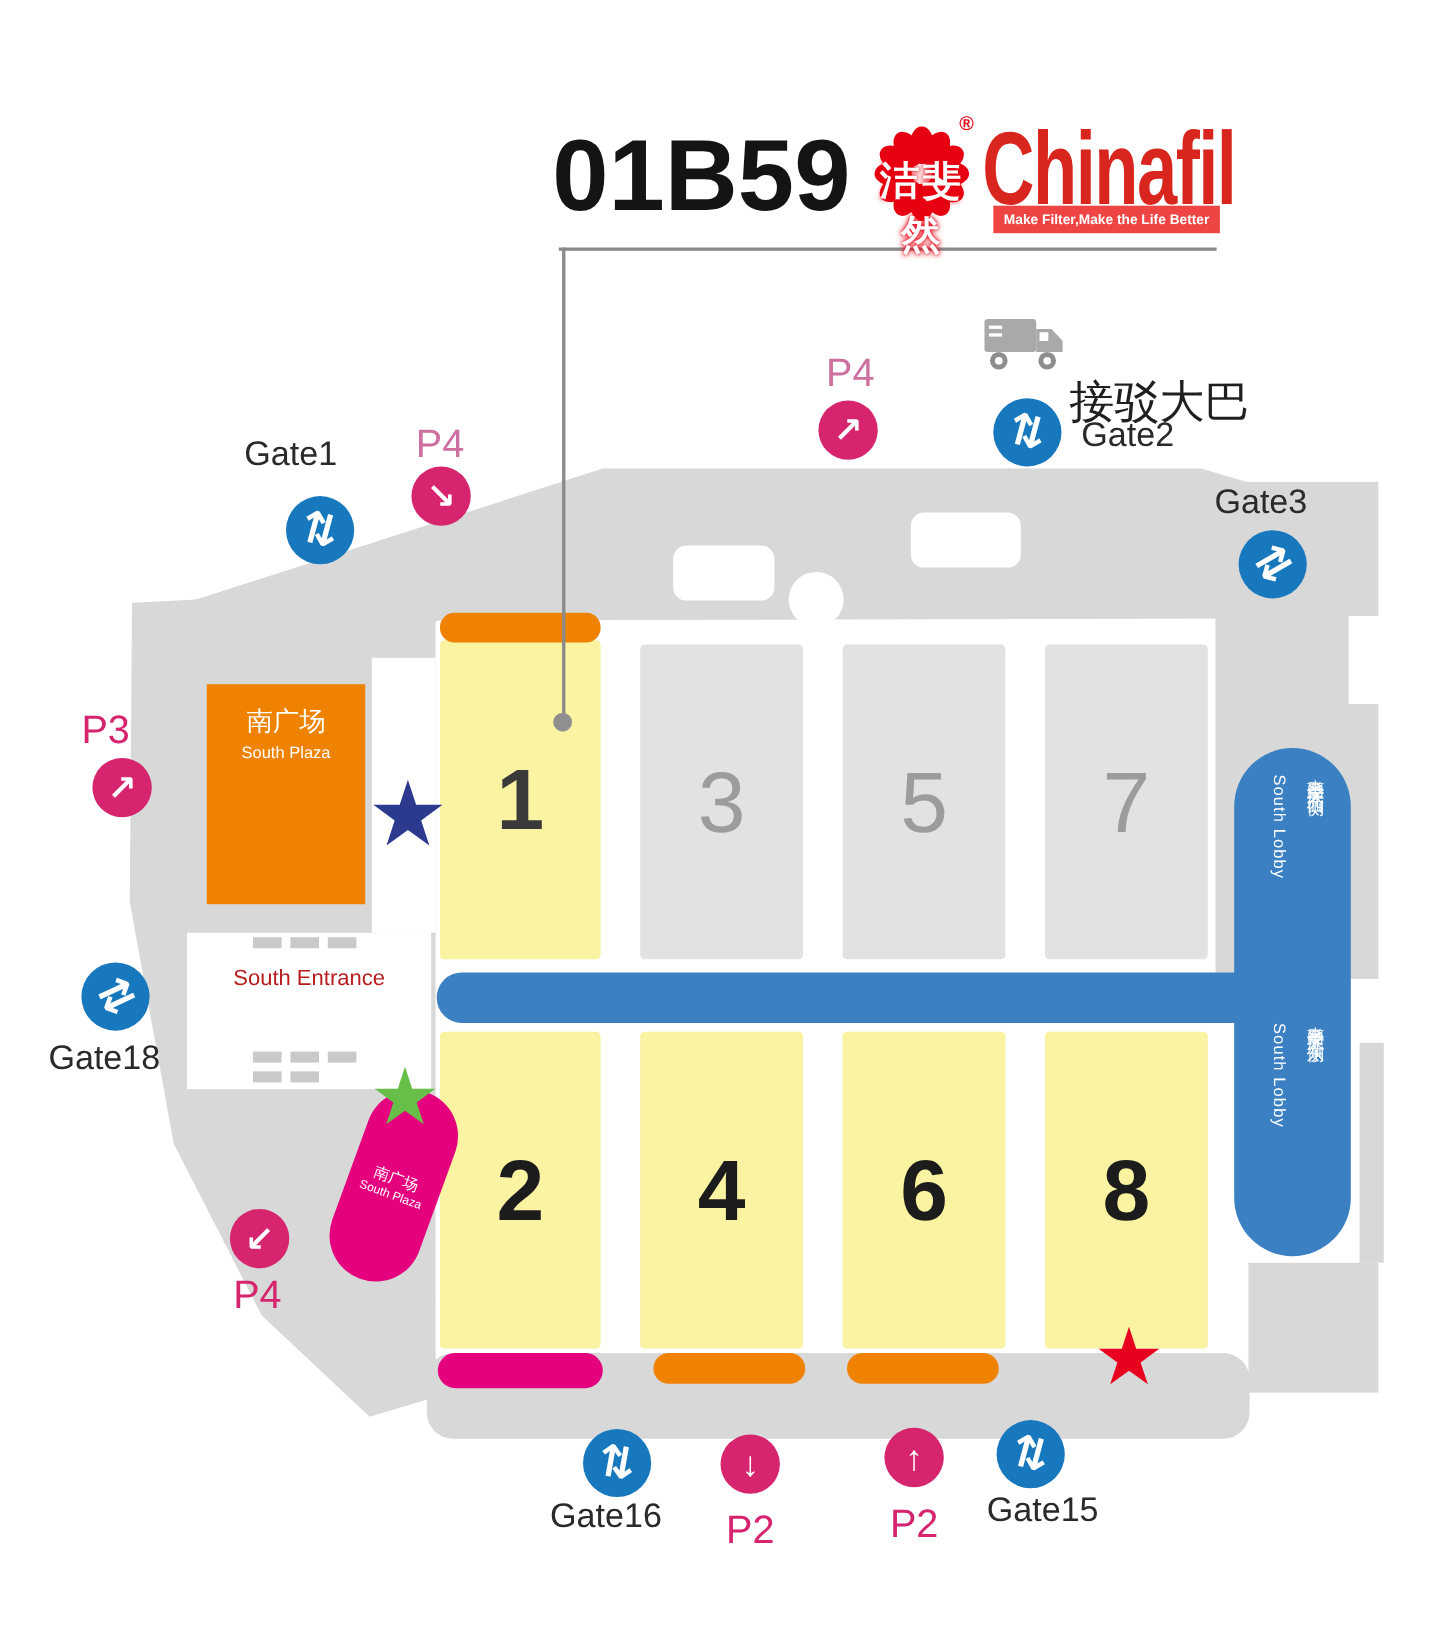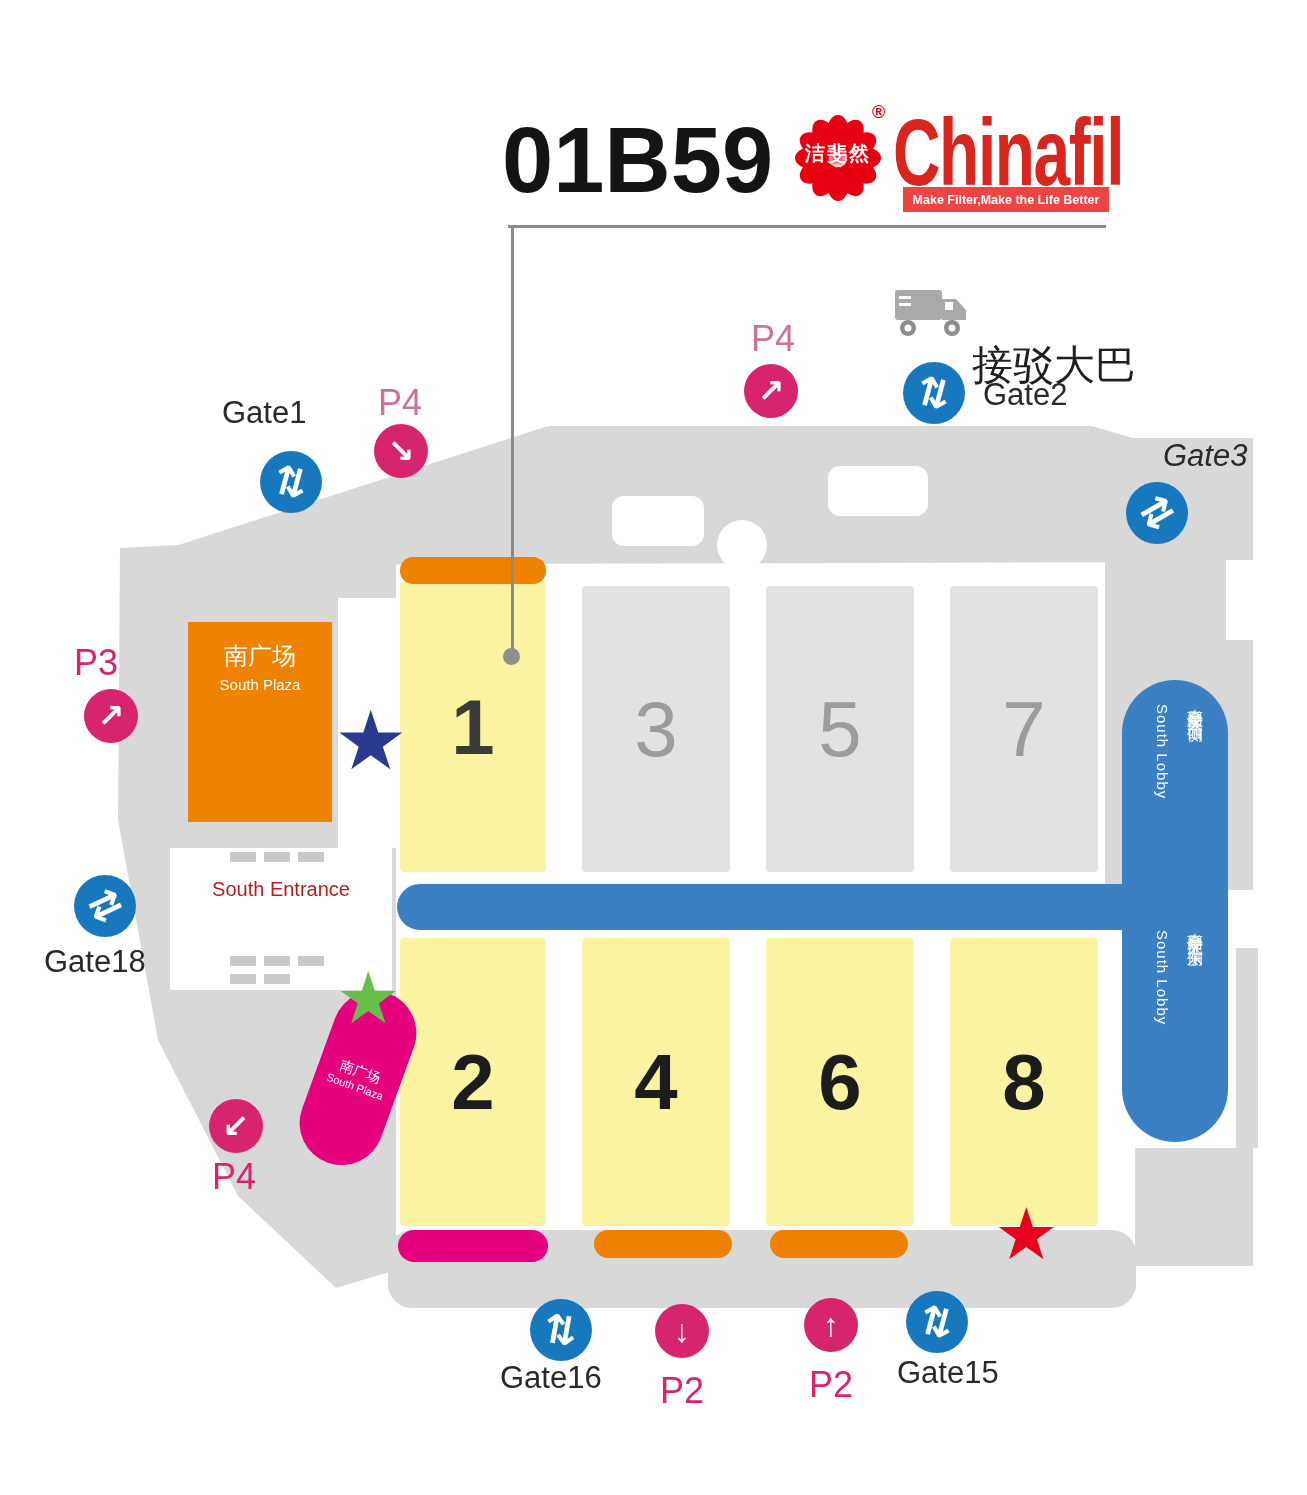--- a/index.html
+++ b/index.html
@@ -142,21 +142,21 @@
   <div class="gate-label" style="left:222px;top:395px;">Gate1</div>
 
   <div class="gate-circle" style="left:903px;top:362px;">
     <span class="gate-arrow" style="transform:rotate(15deg);">⇅</span>
   </div>
   <div class="gate-label" style="left:983px;top:377px;">Gate2</div>
 
   <div class="gate-circle" style="left:1126px;top:482px;">
     <span class="gate-arrow" style="transform:rotate(60deg);">⇅</span>
   </div>
-  <div class="gate-label" style="left:1163px;top:438px;font-style:italic;">Gate3</div>
+  <div class="gate-label" style="left:1104px;top:438px;">Gate3</div>
 
   <div class="gate-circle" style="left:74px;top:875px;">
     <span class="gate-arrow" style="transform:rotate(65deg);">⇅</span>
   </div>
   <div class="gate-label" style="left:44px;top:944px;">Gate18</div>
 
   <div class="gate-circle" style="left:530px;top:1299px;">
     <span class="gate-arrow" style="transform:rotate(10deg);">⇅</span>
   </div>
   <div class="gate-label" style="left:500px;top:1360px;">Gate16</div>
@@ -229,18 +229,18 @@
       <ellipse cx="50" cy="24" rx="11" ry="17" transform="rotate(150 50 50)"></ellipse>
       <ellipse cx="50" cy="24" rx="11" ry="17" transform="rotate(180 50 50)"></ellipse>
       <ellipse cx="50" cy="24" rx="11" ry="17" transform="rotate(210 50 50)"></ellipse>
       <ellipse cx="50" cy="24" rx="11" ry="17" transform="rotate(240 50 50)"></ellipse>
       <ellipse cx="50" cy="24" rx="11" ry="17" transform="rotate(270 50 50)"></ellipse>
       <ellipse cx="50" cy="24" rx="11" ry="17" transform="rotate(300 50 50)"></ellipse>
       <ellipse cx="50" cy="24" rx="11" ry="17" transform="rotate(330 50 50)"></ellipse>
     </g>
     <circle cx="50" cy="50" r="9" fill="#fff"></circle>
   </svg>
-  <div class="abs" style="left:786px;top:140px;width:104px;text-align:center;z-index:51;font-size:20px;font-weight:bold;color:#fff;letter-spacing:2px;text-shadow:0 0 3px #e60012,0 0 6px #e60012;">洁斐然</div>
+  <div class="abs" style="left:786px;top:140px;width:104px;text-align:center;z-index:51;font-size:36px;font-weight:bold;color:#fff;letter-spacing:2px;text-shadow:0 0 3px #e60012,0 0 6px #e60012;">洁斐然</div>
   <div class="abs" style="left:872px;top:102px;font-size:18px;font-weight:bold;color:#e60012;z-index:51;">®</div>
   <div class="brand">Chinafil</div>
   <div class="tagline">Make Filter,Make the Life Better</div>
 
 </div>
 
 </body></html>

